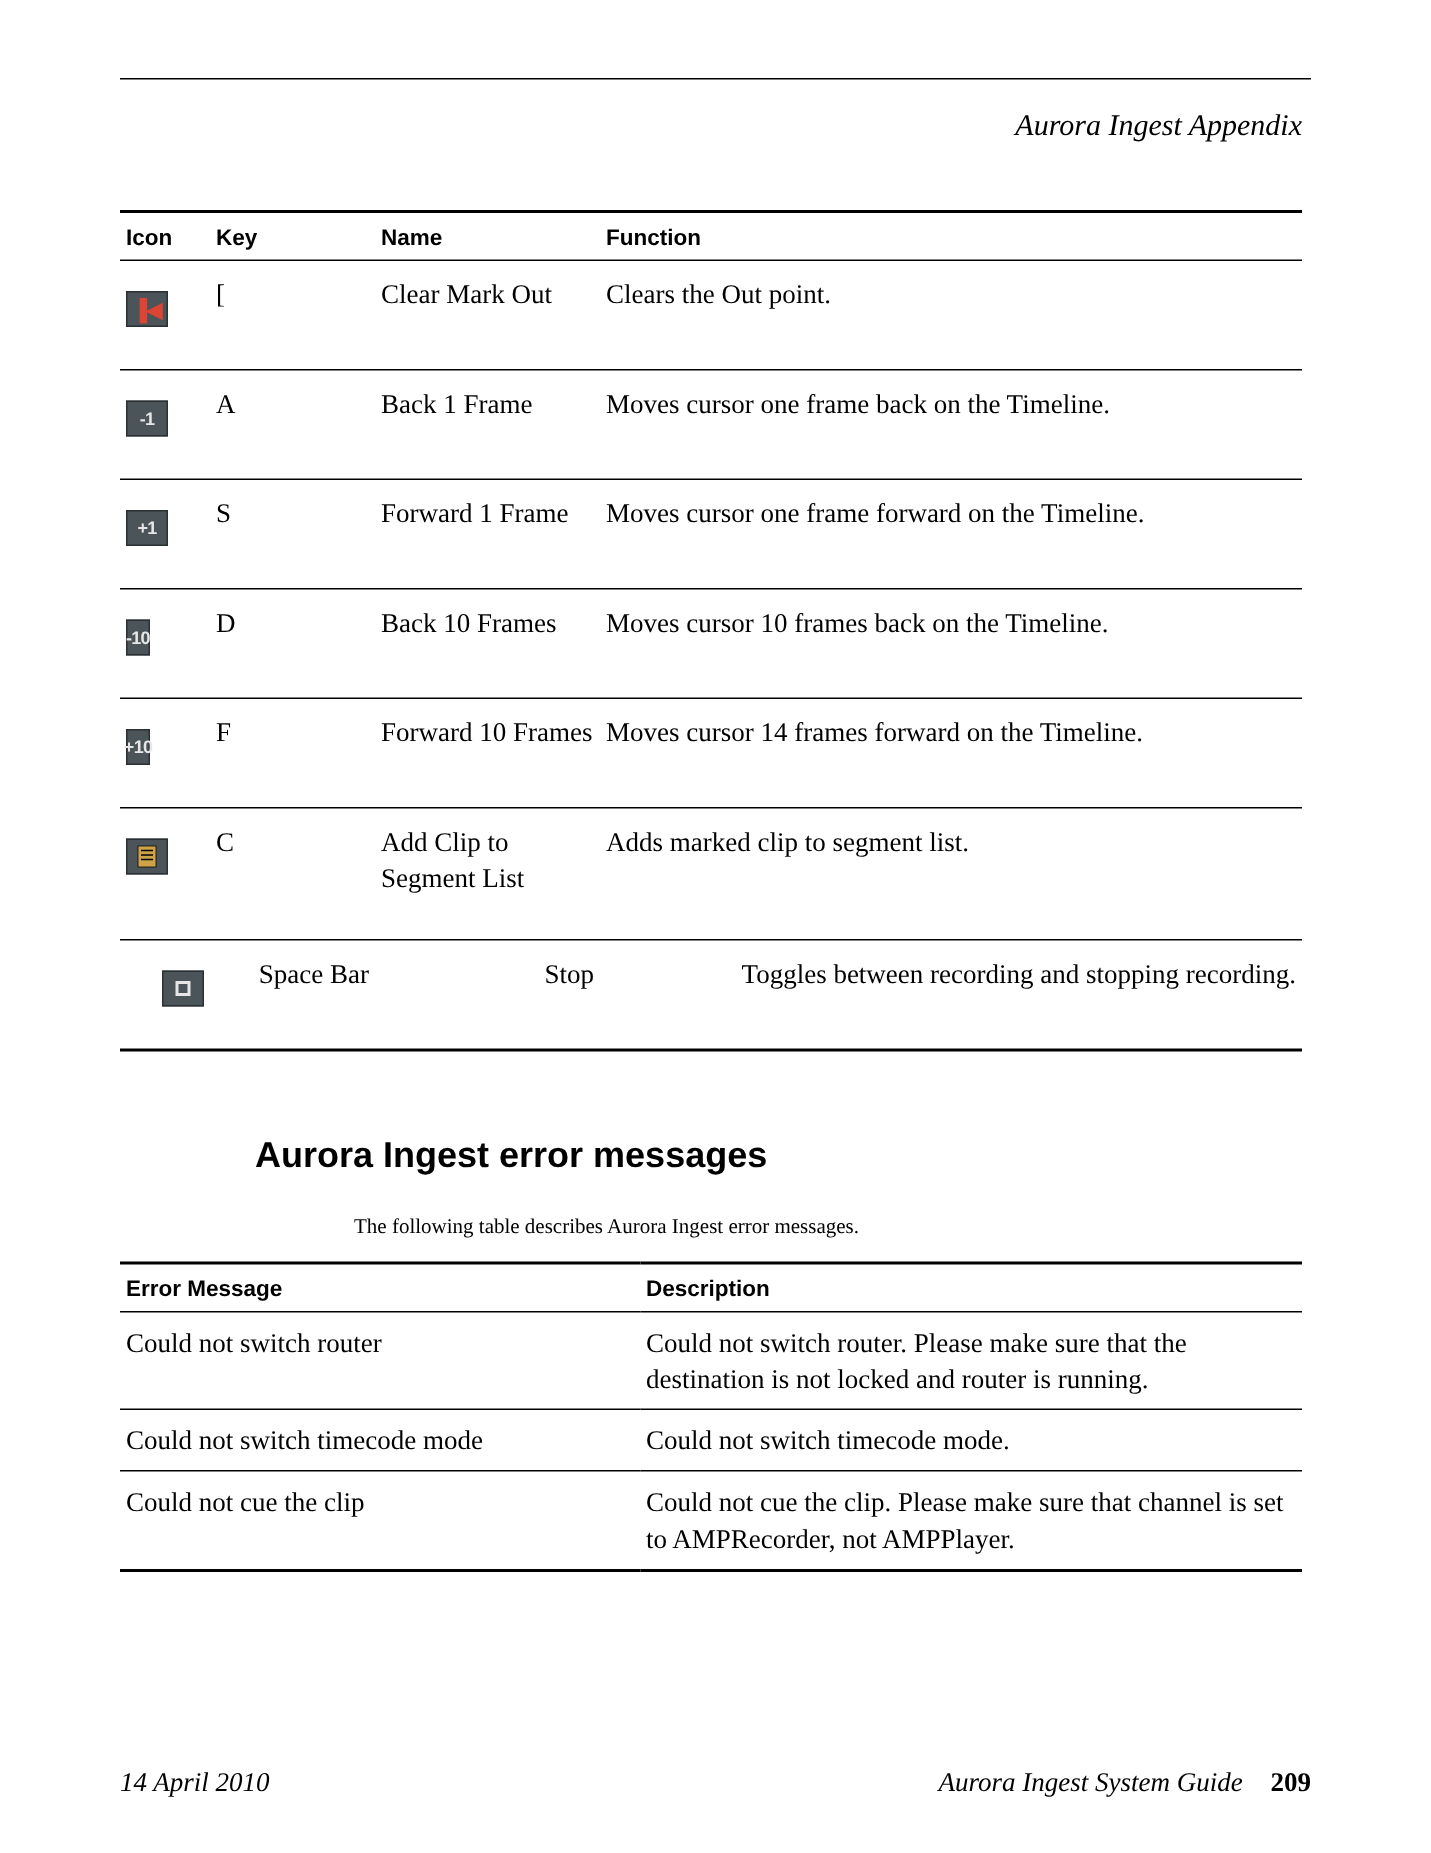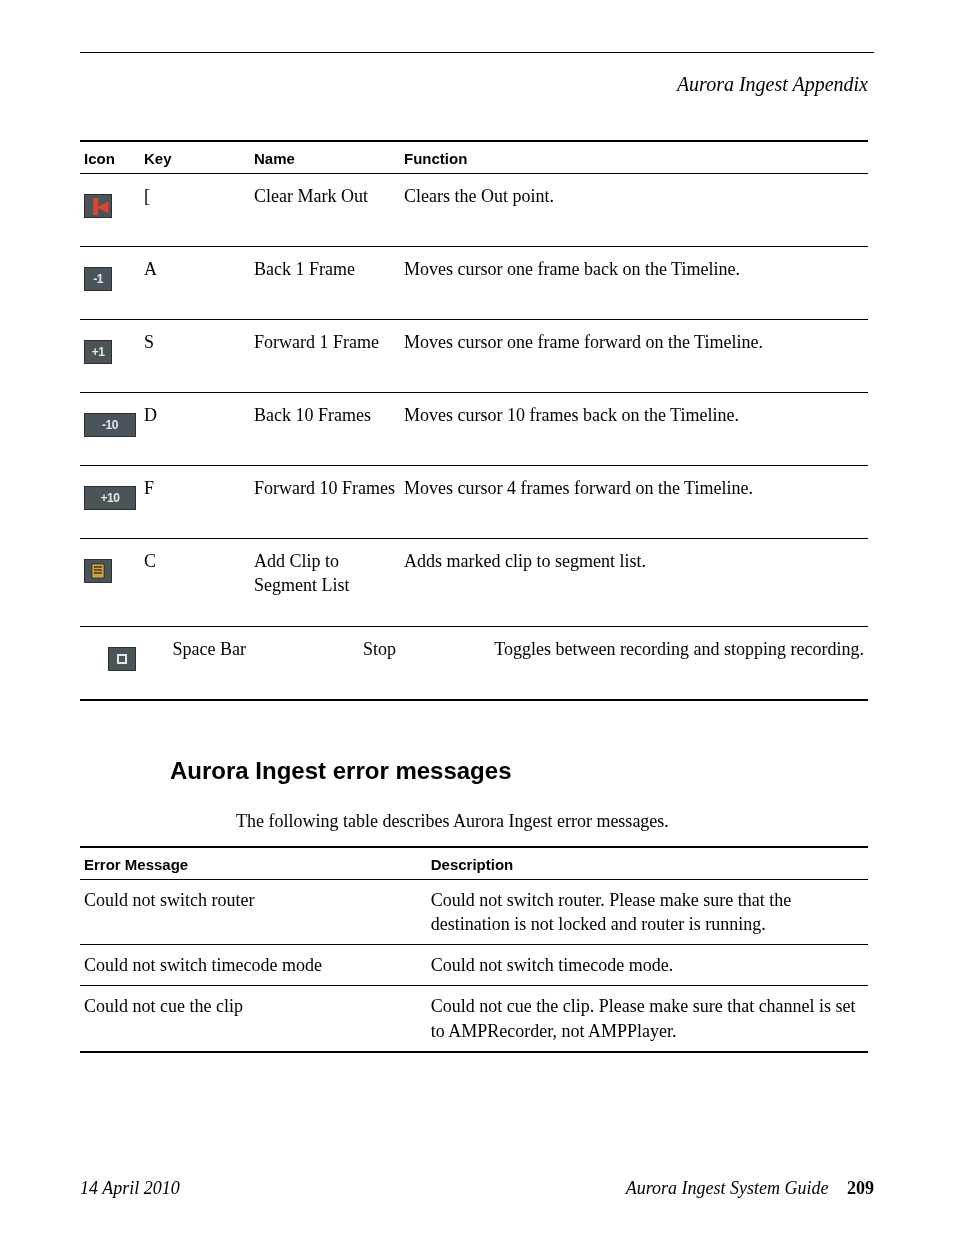--- a/index.html
+++ b/index.html
@@ -41,35 +41,35 @@
     width: 28px; height: 24px;
     background: #4a5459;
     border: 1px solid #2a3034;
     color: #e6e6e6;
     font-family: Arial, Helvetica, sans-serif;
     font-size: 12px;
     font-weight: bold;
     letter-spacing: -0.5px;
     margin-top: 10px;
   }
-  .icon-box.wide34 { width: 52px; }
+  .icon-box.wide34 { width: 16px; }
   .red-start-mark { color: #d43; font-size: 14px; line-height: 14px; }
   .stop-glyph {
     display: inline-block; width: 10px; height: 10px;
     border: 2px solid #e6e6e6;
   }
 
   
   h2.sec {
     font-family: Arial, Helvetica, sans-serif;
     font-weight: bold;
     font-size: 24px;
     margin: 56px 0 26px 90px;
   }
-  p.sec-lead { margin-left: 156px; margin-bottom: 14px; font-size: 18px; }
+  p.sec-lead { margin-left: 156px; margin-bottom: 14px; font-size: 14px; }
 
   
   table.t2 { width: 100%; border-collapse: collapse; font-size: 18px; }
   table.t2 thead th {
     font-family: Arial, Helvetica, sans-serif;
     font-weight: bold;
     font-size: 15px;
     text-align: left;
     padding: 8px 4px 6px 4px;
     border-top: 2.5px solid #000;
@@ -144,21 +144,21 @@
           <tr>
             <td><span class="icon-box wide34">-10</span></td>
             <td>D</td>
             <td>Back 10 Frames</td>
             <td>Moves cursor 10 frames back on the Timeline.</td>
           </tr>
           <tr>
             <td><span class="icon-box wide34">+10</span></td>
             <td>F</td>
             <td>Forward 10 Frames</td>
-            <td>Moves cursor 4 frames forward on the Timeline.</td>
+            <td>Moves cursor 14 frames forward on the Timeline.</td>
           </tr>
           <tr>
             <td><span class="icon-box">
                 <svg width="14" height="16" viewBox="0 0 14 16">
                   <rect x="1" y="1" width="12" height="14" fill="#cfa24a" stroke="#000" stroke-width="0.5"></rect>
                   <line x1="3" y1="4" x2="11" y2="4" stroke="#000" stroke-width="1"></line>
                   <line x1="3" y1="7" x2="11" y2="7" stroke="#000" stroke-width="1"></line>
                   <line x1="3" y1="10" x2="11" y2="10" stroke="#000" stroke-width="1"></line>
                 </svg>
               </span></td>

